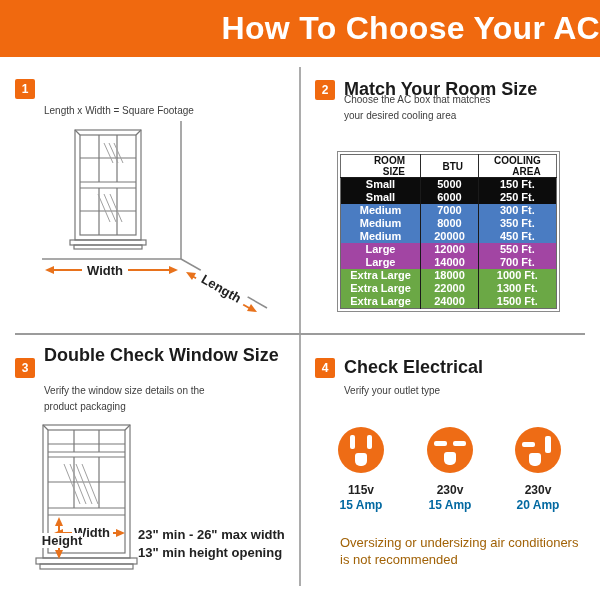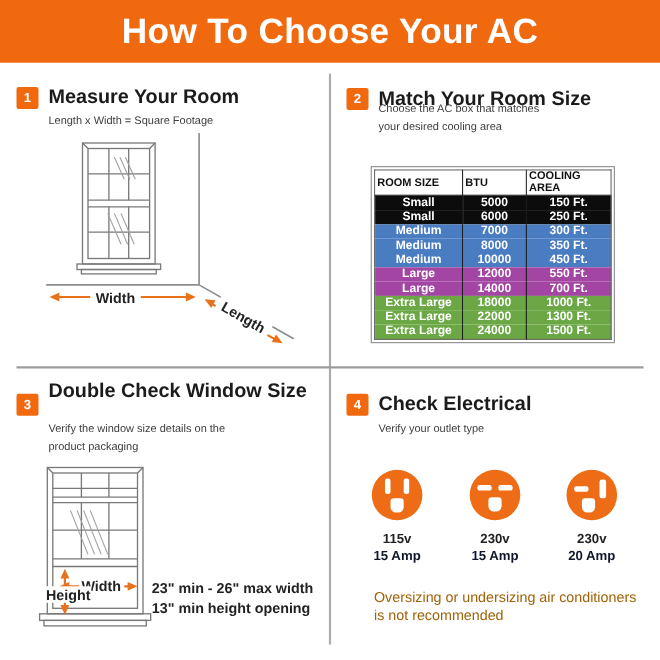--- a/index.html
+++ b/index.html
@@ -1,40 +1,40 @@
 <!DOCTYPE html>
 <html><head>
 <meta charset="utf-8">
 <style>
   html,body{margin:0;padding:0;background:#ffffff;}
   .canvas{position:relative;width:600px;height:600px;background:#ffffff;overflow:hidden;
           font-family:"Liberation Sans","DejaVu Sans",sans-serif;}
 
   
   .header{position:absolute;left:0;top:0;width:600px;height:57px;background:#F0690F;
-          display:flex;align-items:center;justify-content:center;}
+          display:flex;align-items:center;justify-content:flex-end;}
   .header span{color:#ffffff;font-size:32px;font-weight:bold;letter-spacing:0.3px;}
 
   
   .vdiv{position:absolute;left:299px;top:67px;width:2px;height:519px;background:#ACACAC;}
   .hdiv{position:absolute;left:15px;top:333px;width:570px;height:2px;background:#9B9B9B;}
 
   
   .badge{position:absolute;width:20px;height:20px;background:#F0690F;color:#fff;
          font-size:12px;font-weight:bold;display:flex;align-items:center;justify-content:center;
          border-radius:2px;}
 
   .qtitle{position:absolute;font-size:18px;font-weight:bold;color:#1B1B1B;white-space:nowrap;}
   .qbody{position:absolute;font-size:10px;color:#3D3D3D;line-height:16px;white-space:pre-line;}
 
   
   .table-wrap{position:absolute;left:337px;top:151px;border:1px solid #8A8A8A;background:#fff;padding:2px;}
   table.room{border-collapse:collapse;border:1px solid #6B6B6B;table-layout:fixed;}
   table.room th{background:#ffffff;color:#101010;font-size:10px;font-weight:bold;height:16px;
-        padding:0 2px;text-align:left;border-right:1.5px solid #2A2A2A;border-bottom:1.5px solid #1A1A1A;}
+        padding:0 15px;text-align:right;border-right:1.5px solid #2A2A2A;border-bottom:1.5px solid #1A1A1A;}
   table.room td{color:#ffffff;font-size:11px;font-weight:bold;height:13px;line-height:13px;
         padding:0;text-align:center;border-right:1.5px solid #1A1A1A;}
   table.room th:last-child, table.room td:last-child{border-right:none;}
 
   
   svg{position:absolute;}
   svg text{font-family:"Liberation Sans","DejaVu Sans",sans-serif;}
 
   
   .outlet-group{position:absolute;top:427px;width:70px;display:flex;flex-direction:column;align-items:center;}
@@ -43,39 +43,38 @@
   .o1 .s1{left:12px;top:8px;width:5px;height:14px;border-radius:2px;}
   .o1 .s2{left:29px;top:8px;width:5px;height:14px;border-radius:2px;}
   .o1 .gr{left:17px;top:26px;width:12px;height:13px;border-radius:3px 3px 5px 5px;}
   .o2 .s1{left:7px;top:14px;width:13px;height:5px;border-radius:2px;}
   .o2 .s2{left:26px;top:14px;width:13px;height:5px;border-radius:2px;}
   .o2 .gr{left:17px;top:25px;width:12px;height:13px;border-radius:3px 3px 5px 5px;}
   .o3 .s1{left:7px;top:15px;width:13px;height:5px;border-radius:2px;}
   .o3 .s2{left:30px;top:9px;width:6px;height:17px;border-radius:2px;}
   .o3 .gr{left:14px;top:26px;width:12px;height:13px;border-radius:3px 3px 5px 5px;}
   .ov{margin-top:10px;font-size:12px;font-weight:bold;color:#222;line-height:15px;}
-  .oa{font-size:12px;font-weight:bold;color:#0f172a;line-height:15px;}
+  .oa{font-size:12px;font-weight:bold;color:#0369a1;line-height:15px;}
 
   .note-bold{position:absolute;font-size:13px;font-weight:bold;color:#222;line-height:18px;white-space:pre-line;}
   .note-reg{position:absolute;font-size:13px;color:#a16207;line-height:17px;white-space:pre-line;}
 </style>
 </head>
 <body>
 
 <div class="canvas">
 
   <div class="header">
     <span>How To Choose Your AC</span>
   </div>
 
   <div class="vdiv"></div>
   <div class="hdiv"></div>
 
   <div class="badge" style="left:15px;top:79px">1</div>
-  <div class="qtitle" style="left:44px;top:78px">Measure Your Room</div>
   <div class="qbody" style="left:44px;top:103px">Length x Width = Square Footage</div>
 
   <svg style="left:20px;top:118px" width="265" height="207" viewBox="0 0 265 207">
 
     <g stroke="#787878" fill="none" stroke-width="1.2">
       <rect x="55" y="12" width="66" height="110"></rect>
       <rect x="60" y="17" width="56" height="100"></rect>
       <line x1="55" y1="12" x2="60" y2="17"></line>
       <line x1="121" y1="12" x2="116" y2="17"></line>
       <line x1="60" y1="64" x2="116" y2="64"></line>
@@ -159,21 +158,21 @@
           <td>7000</td>
           <td>300 Ft.</td>
         </tr>
         <tr style="background-color: rgb(74, 124, 194);">
           <td>Medium</td>
           <td>8000</td>
           <td>350 Ft.</td>
         </tr>
         <tr style="background-color: rgb(74, 124, 194);">
           <td>Medium</td>
-          <td>10000</td>
+          <td>20000</td>
           <td>450 Ft.</td>
         </tr>
         <tr style="background-color: rgb(162, 69, 163);">
           <td>Large</td>
           <td>12000</td>
           <td>550 Ft.</td>
         </tr>
         <tr style="background-color: rgb(162, 69, 163);">
           <td>Large</td>
           <td>14000</td>

